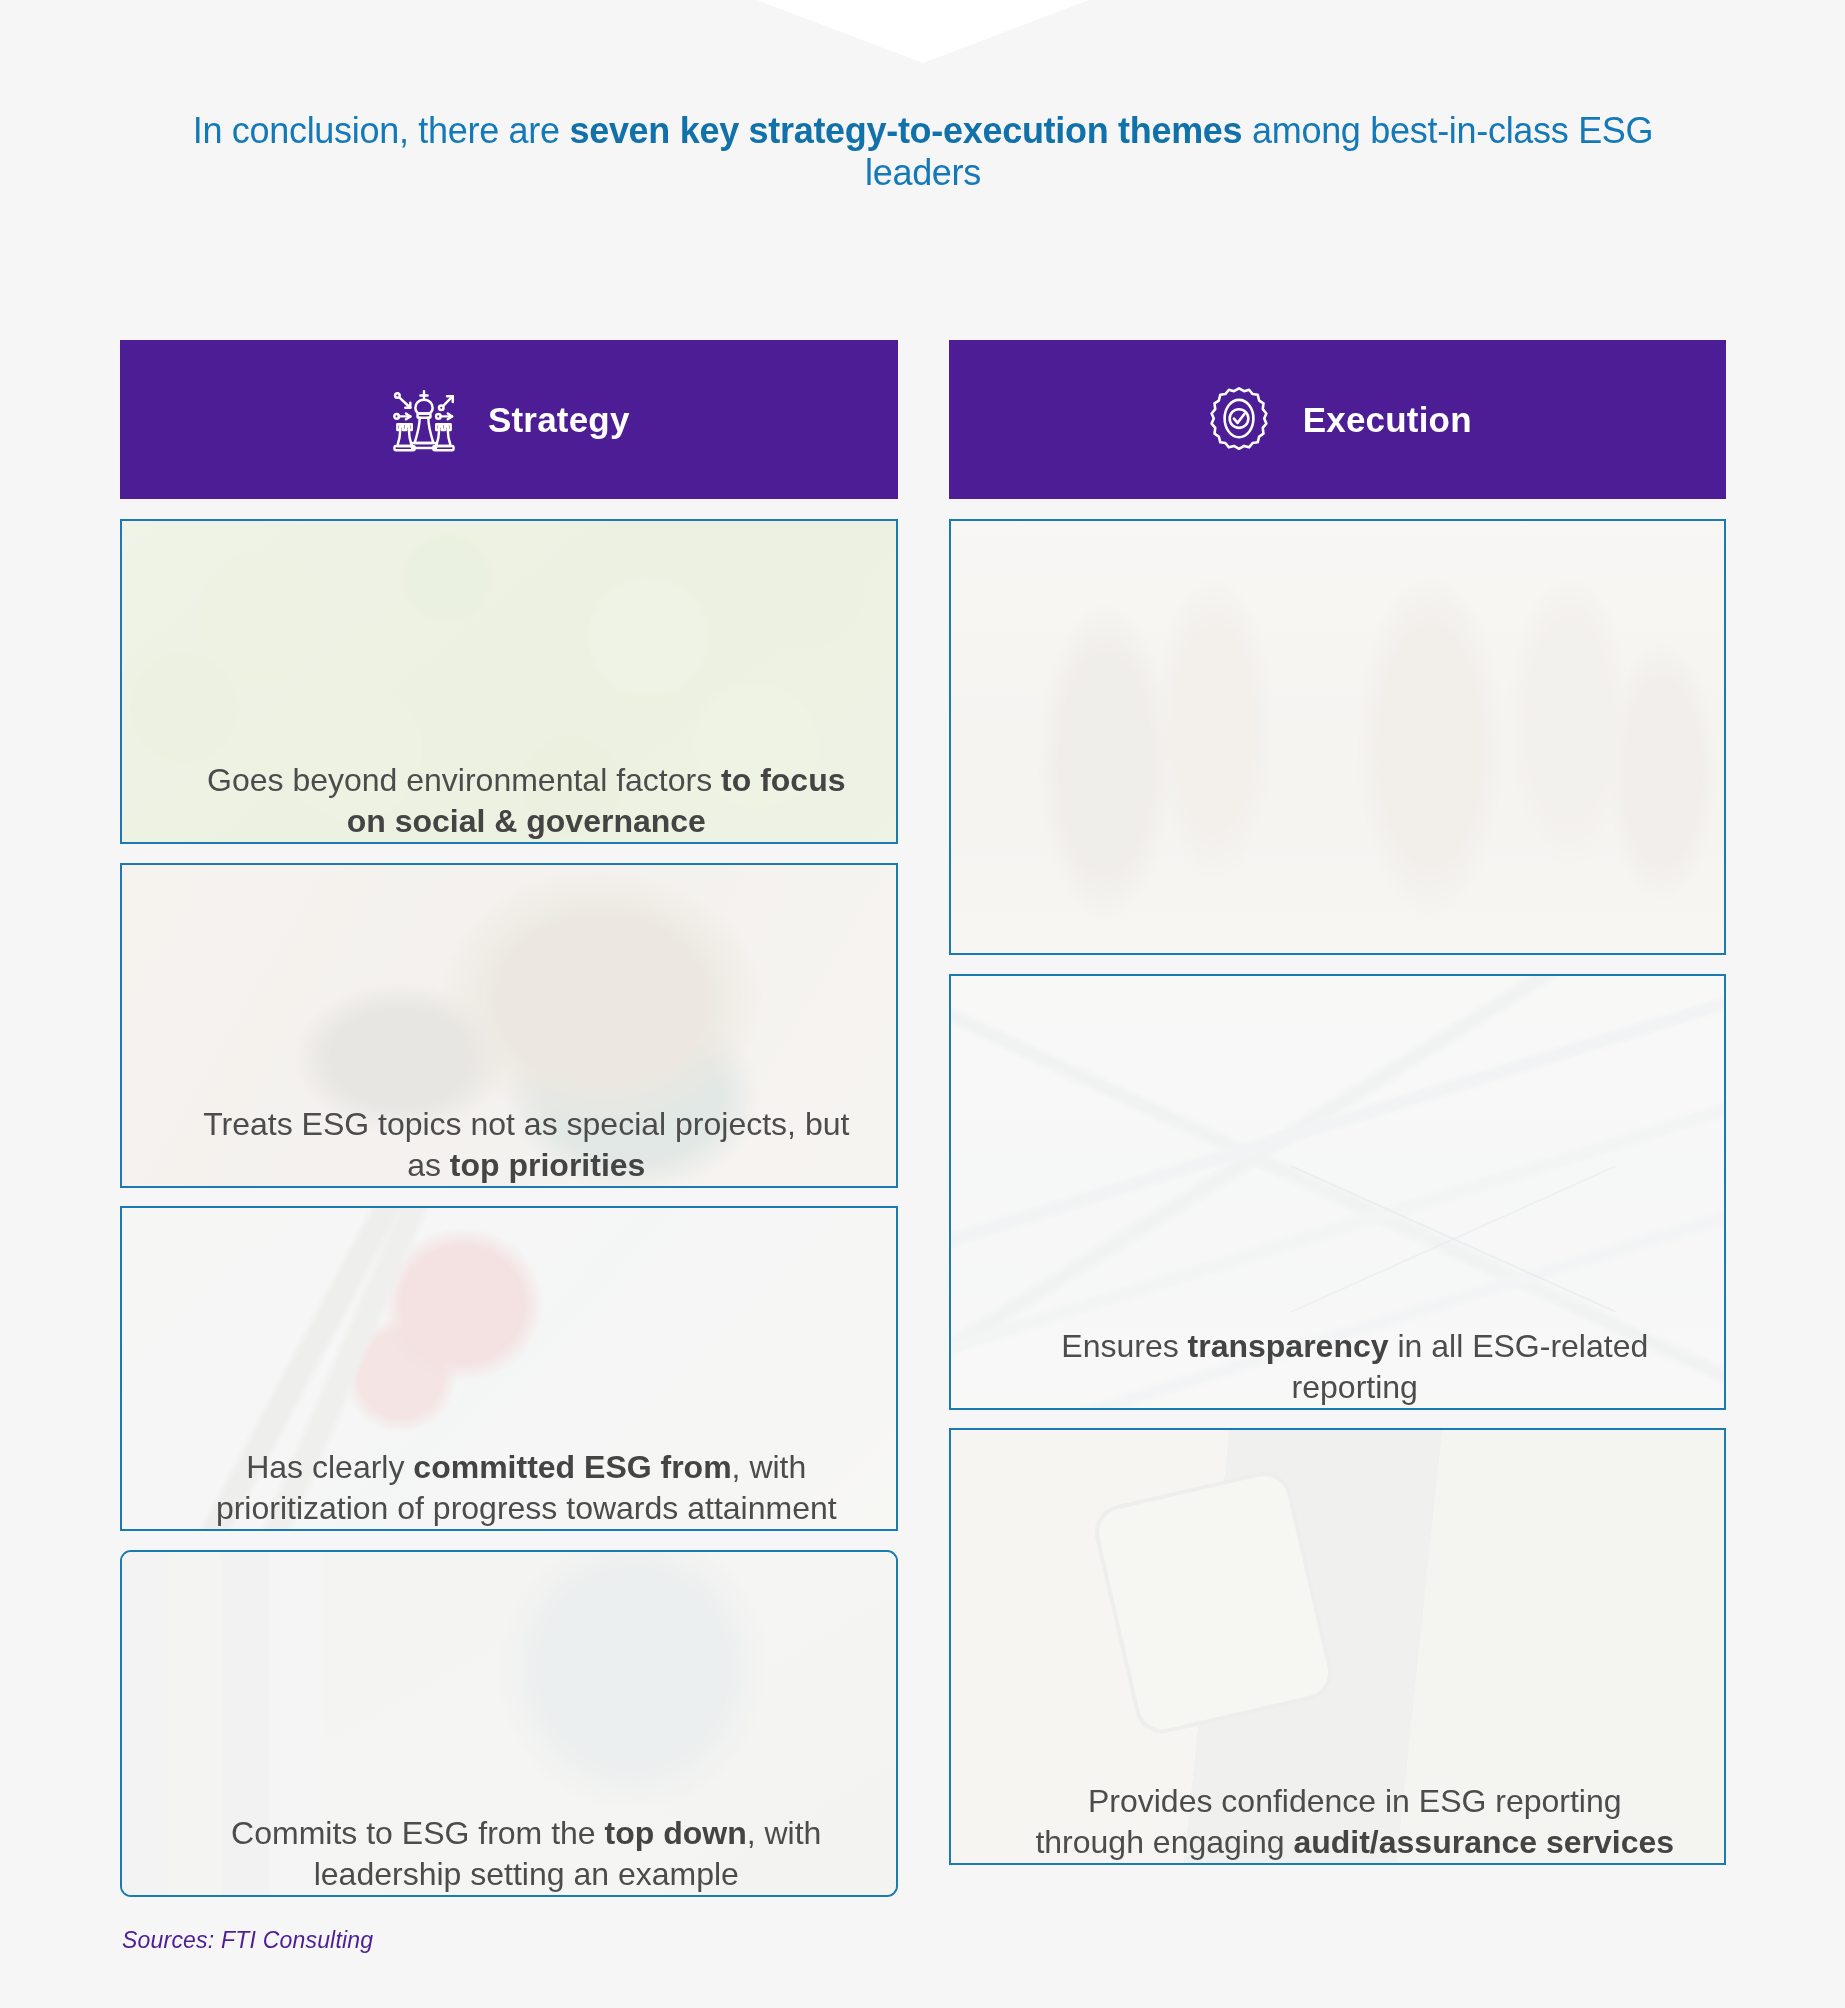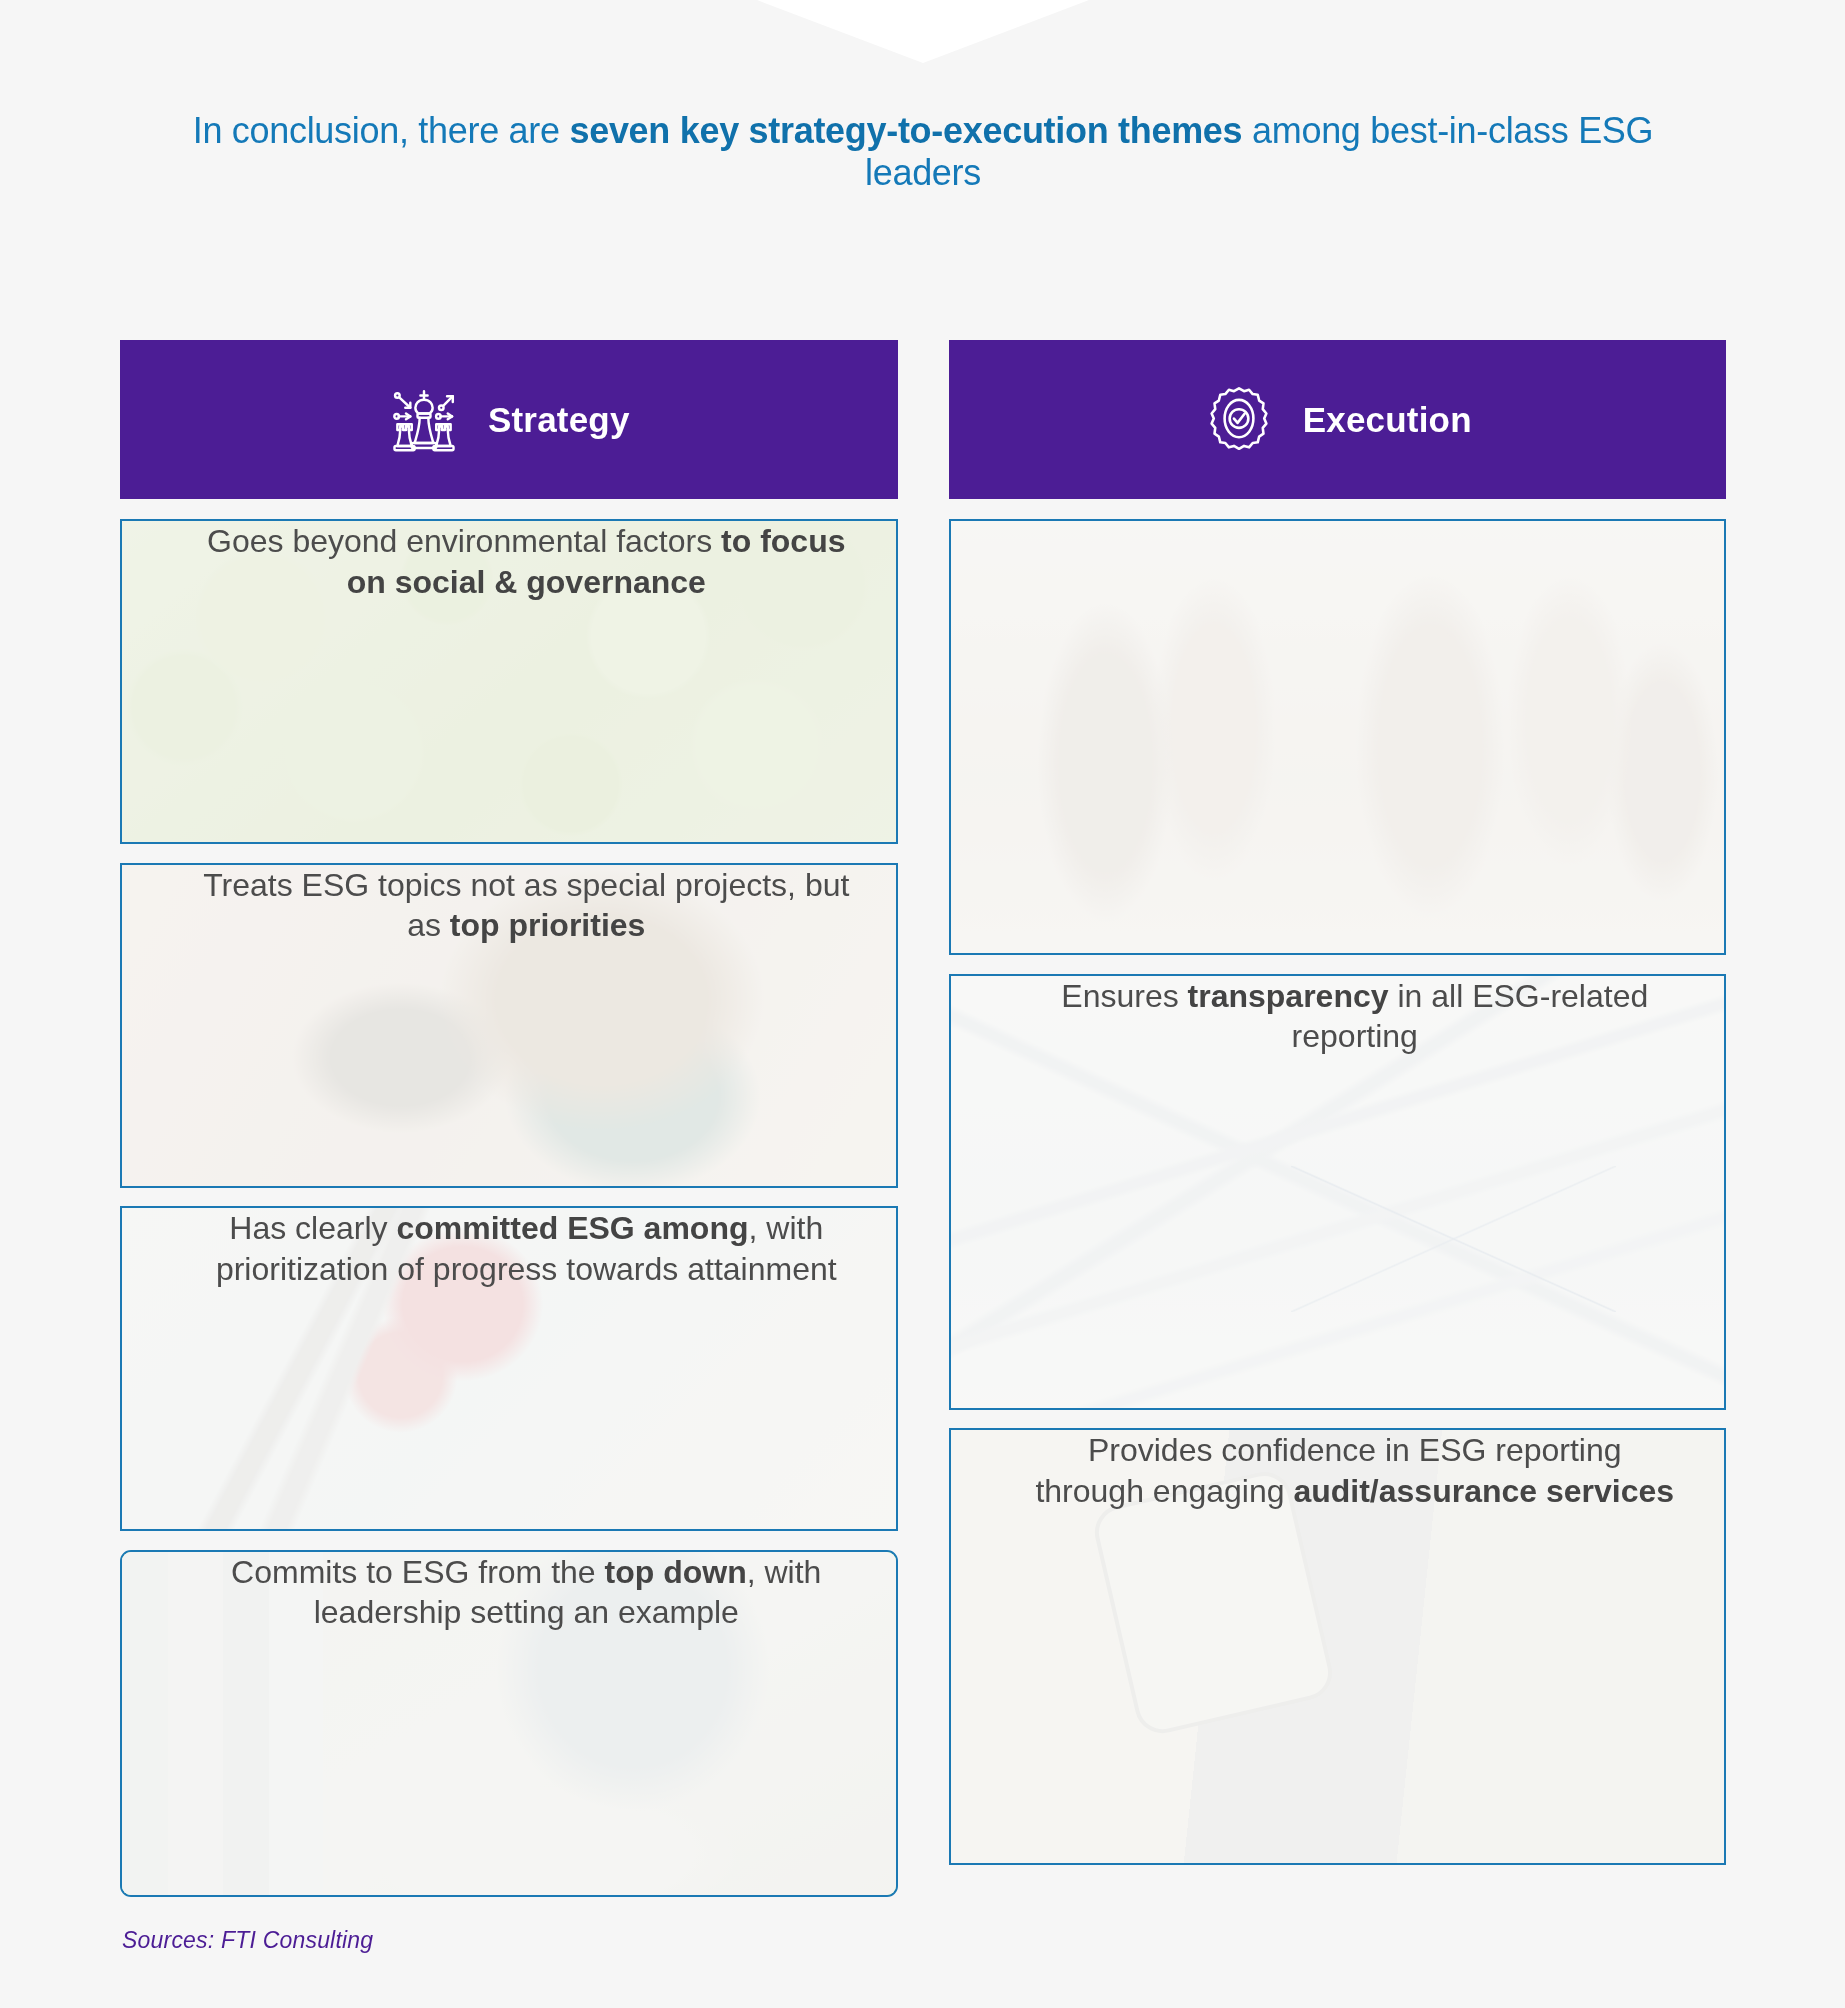--- a/index.html
+++ b/index.html
@@ -75,21 +75,21 @@
     letter-spacing: 0.2px;
   }
 
   
   .cards { display: flex; flex-direction: column; gap: 18.5px; flex: 1; }
 
   .card {
     position: relative;
     border: 2.8px solid #1b79b4;
     display: flex;
-    align-items: flex-start;
+    align-items: flex-end;
     justify-content: center;
     overflow: hidden;
     background: #22c55e;
     padding-left: 35px;
   }
   .card .card-bg {
     position: absolute;
     inset: 0;
     z-index: 0;
   }
@@ -280,21 +280,21 @@
         <div class="card-veil"></div>
         <div class="card-text">
           <span>Treats ESG topics not as special projects, but as </span><b>top priorities</b>
         </div>
       </div>
 
       <div class="card c3">
         <div class="card-bg bg-dart"></div>
         <div class="card-veil"></div>
         <div class="card-text">
-          <span>Has clearly </span><b>committed ESG among</b><span>, with prioritization of progress towards attainment</span>
+          <span>Has clearly </span><b>committed ESG from</b><span>, with prioritization of progress towards attainment</span>
         </div>
       </div>
 
       <div class="card c4">
         <div class="card-bg bg-office"></div>
         <div class="card-veil"></div>
         <div class="card-text">
           <span>Commits to ESG from the </span><b>top down</b><span>, with leadership setting an example</span>
         </div>
       </div>

